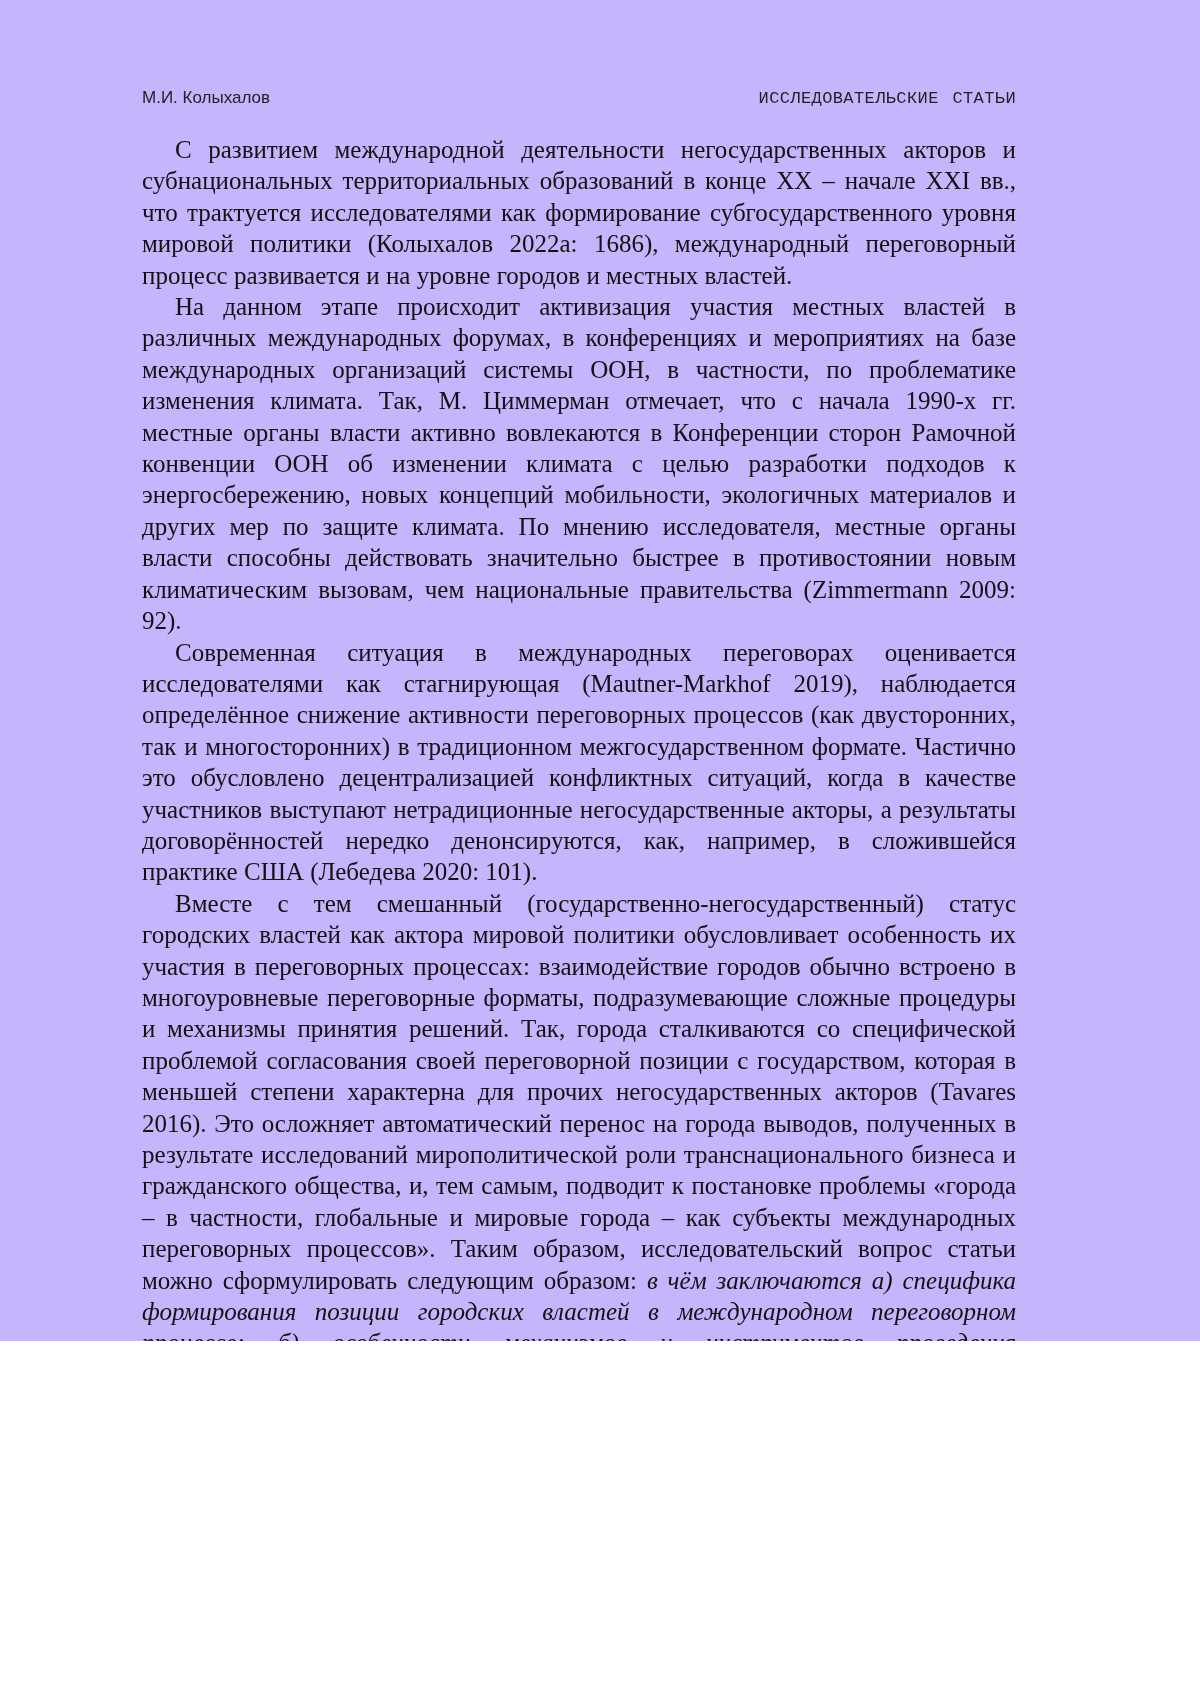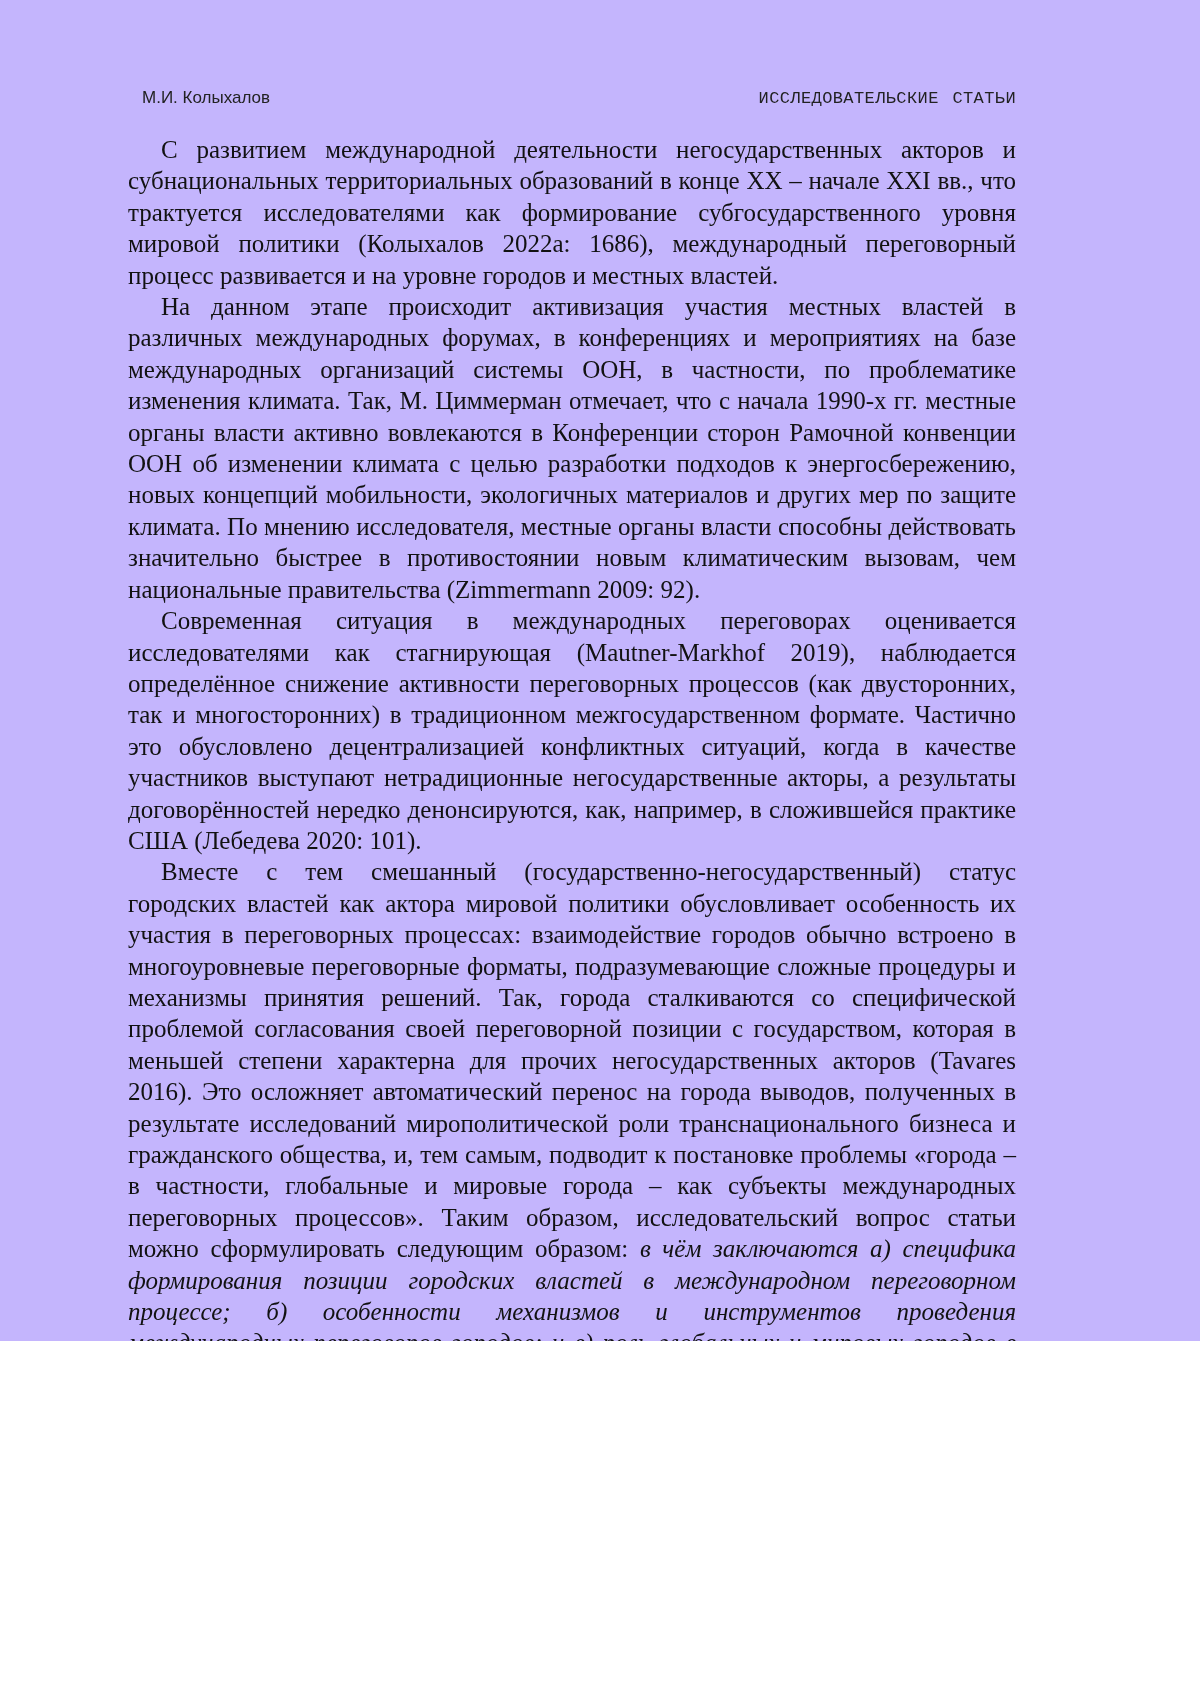--- a/index.html
+++ b/index.html
@@ -25,21 +25,21 @@
     color: #222222;
   }
   .page-header .running-section {
     letter-spacing: 0.4px;
     word-spacing: 3px;
     font-family: Liberation Mono, monospace;
   }
   .page-body {
     position: absolute;
     top: 134px;
-    left: 128px;
+    left: 142px;
     right: 184px;
     font-family: "Liberation Serif", serif;
     font-size: 25px;
     line-height: 31.4px;
     text-align: justify;
     color: #121212;
   }
   .para { text-indent: 33px; }
   .para em { }
   .page-footer {

